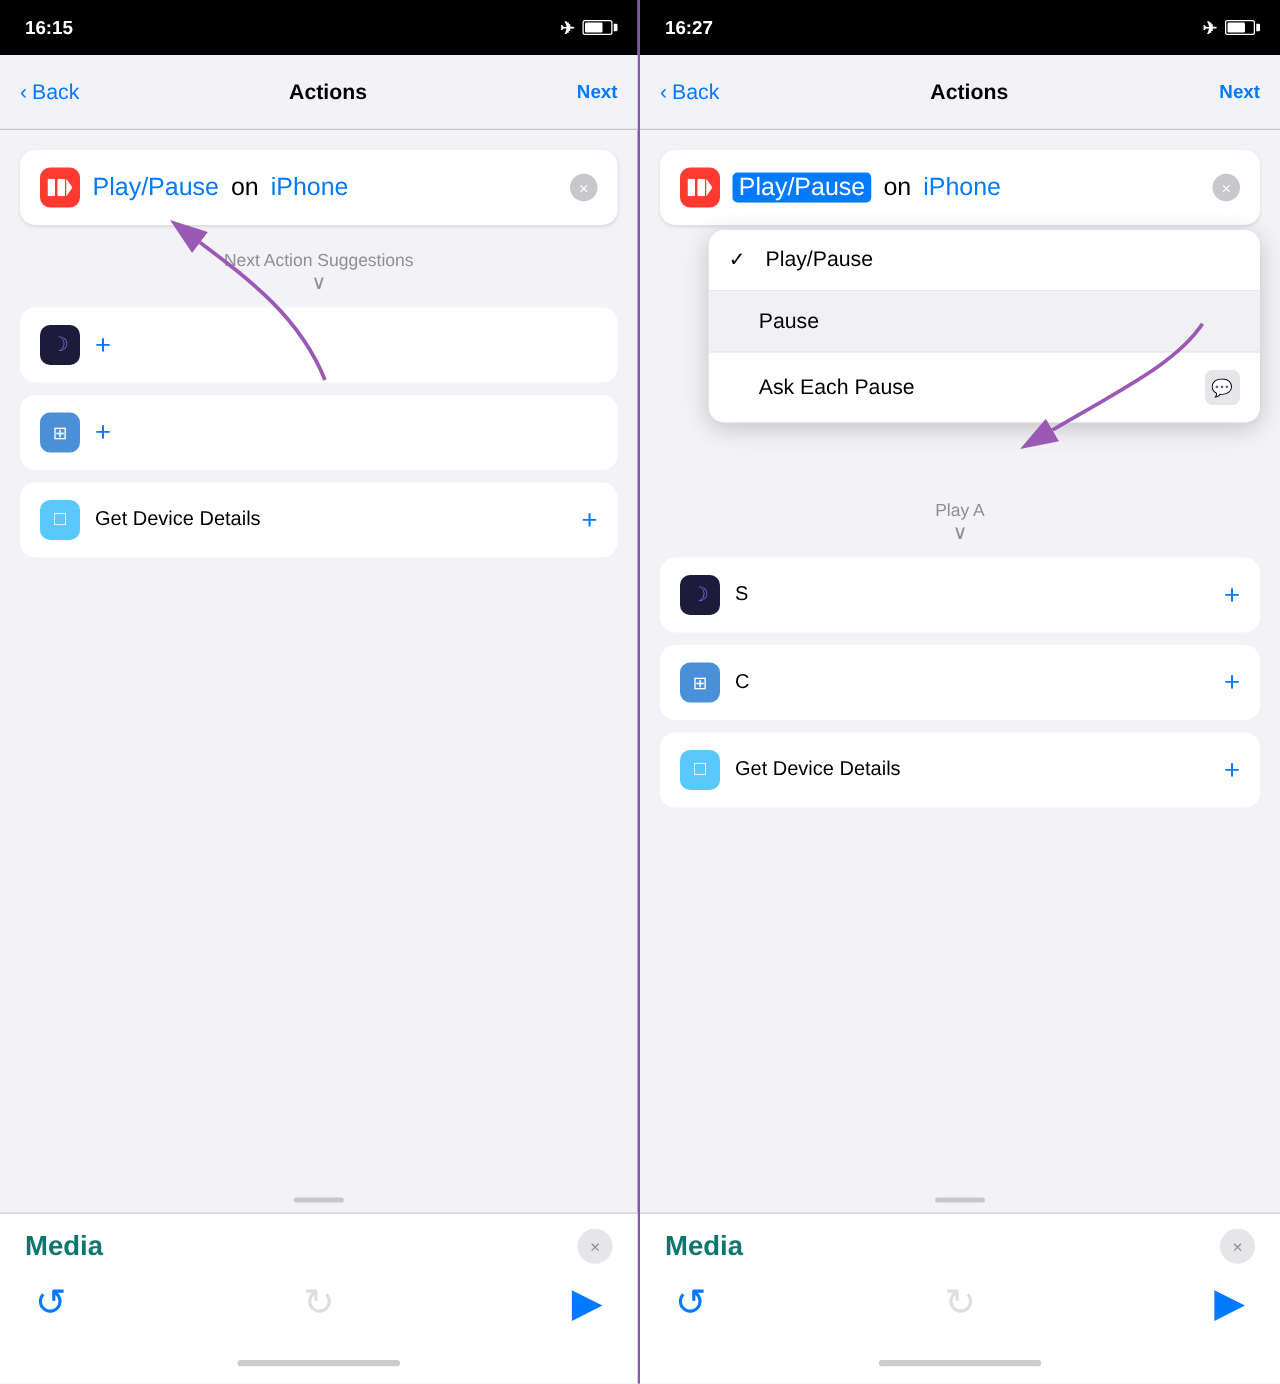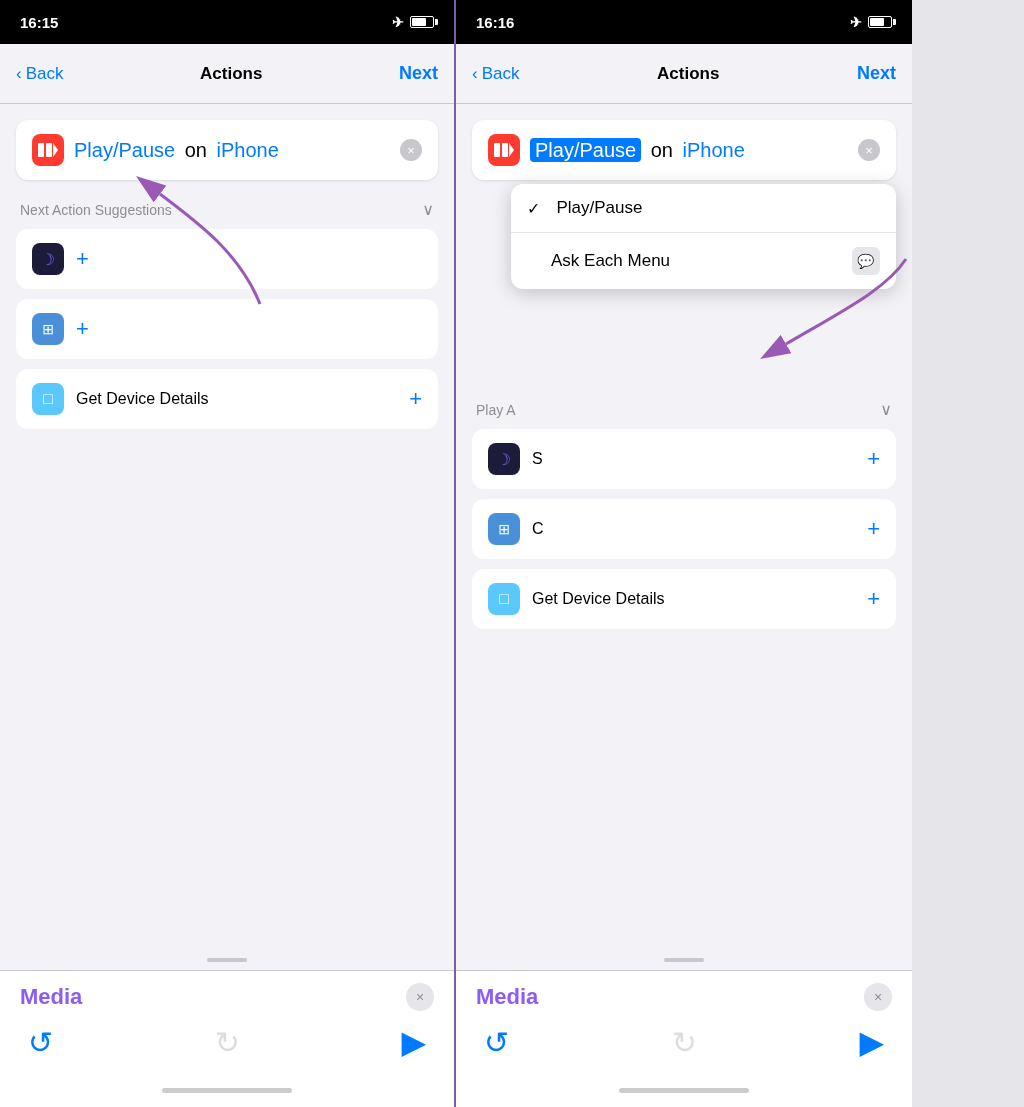--- a/index.html
+++ b/index.html
@@ -6,21 +6,21 @@
     body {
       width: 1024px;
       height: 1107px;
       background: #e5e5ea;
       font-family: -apple-system, 'SF Pro Display', 'Helvetica Neue', Arial, sans-serif;
       overflow: hidden;
       display: flex;
     }
 
     .phone-panel {
-      width: 456px;
+      width: 512px;
       height: 1107px;
       display: flex;
       flex-direction: column;
       background: #f2f2f7;
       position: relative;
     }
 
     .phone-panel.left {
       border-right: 2px solid #7b5ea7;
     }
@@ -106,21 +106,21 @@
     }
 
     .nav-title {
       font-size: 17px;
       font-weight: 600;
       color: #000;
     }
 
     .nav-next {
       color: #007aff;
-      font-size: 18px;
+      font-size: 15px;
       font-weight: 600;
       cursor: pointer;
     }
 
     
     .content {
       flex: 1;
       padding: 16px;
       overflow-y: auto;
       position: relative;
@@ -175,20 +175,21 @@
       cursor: pointer;
     }
 
     
     .suggestions-header {
       display: flex;
       justify-content: space-between;
       align-items: center;
       padding: 0 4px;
       margin-bottom: 10px;
+      flex-direction: column;
     }
 
     .suggestions-label {
       font-size: 14px;
       color: #8e8e93;
     }
 
     .suggestions-chevron {
       color: #8e8e93;
       font-size: 16px;
@@ -261,21 +262,21 @@
     .media-title-row {
       display: flex;
       justify-content: space-between;
       align-items: center;
       margin-bottom: 12px;
     }
 
     .media-title {
       font-size: 22px;
       font-weight: 700;
-      color: #8b5cf6;
+      color: #0f766e;
     }
 
     .media-close {
       width: 28px;
       height: 28px;
       background: #e5e5ea;
       border-radius: 50%;
       display: flex;
       align-items: center;
       justify-content: center;
@@ -496,21 +497,21 @@
   </div>
 
   <div class="home-bar">
     <div class="home-indicator"></div>
   </div>
 </div>
 
 <div class="phone-panel right">
 
   <div class="status-bar">
-    <span class="time">16:16</span>
+    <span class="time">16:27</span>
     <div class="status-icons">
       <span class="airplane-icon">✈</span>
       <div class="battery-icon">
         <div class="battery-fill"></div>
       </div>
     </div>
   </div>
 
   <div class="nav-bar">
     <div class="nav-back">
@@ -544,23 +545,26 @@
     <div class="dropdown-overlay">
 
       <div class="dropdown-item">
         <div class="check-row">
           <span class="checkmark">✓</span>
           <span style="margin-left:8px;">Play/Pause</span>
         </div>
       </div>
 
 
+      <div class="dropdown-item" style="background:#f0f0f5;">
+        <span style="padding-left:24px;">Pause</span>
+      </div>
 
       <div class="dropdown-item">
-        <span style="padding-left:24px;">Ask Each Menu</span>
+        <span style="padding-left:24px;">Ask Each Pause</span>
         <div class="item-icon">
           <span style="font-size:14px;">💬</span>
         </div>
       </div>
     </div>
 
     <div class="right-arrow-container" style="position:absolute; top:145px; left:270px; width:200px; height:120px; pointer-events:none; z-index:300;">
       <svg width="200" height="120" viewBox="0 0 200 120">
         <defs>
           <marker id="arrowhead-right" markerWidth="10" markerHeight="7" refX="0" refY="3.5" orient="auto">

